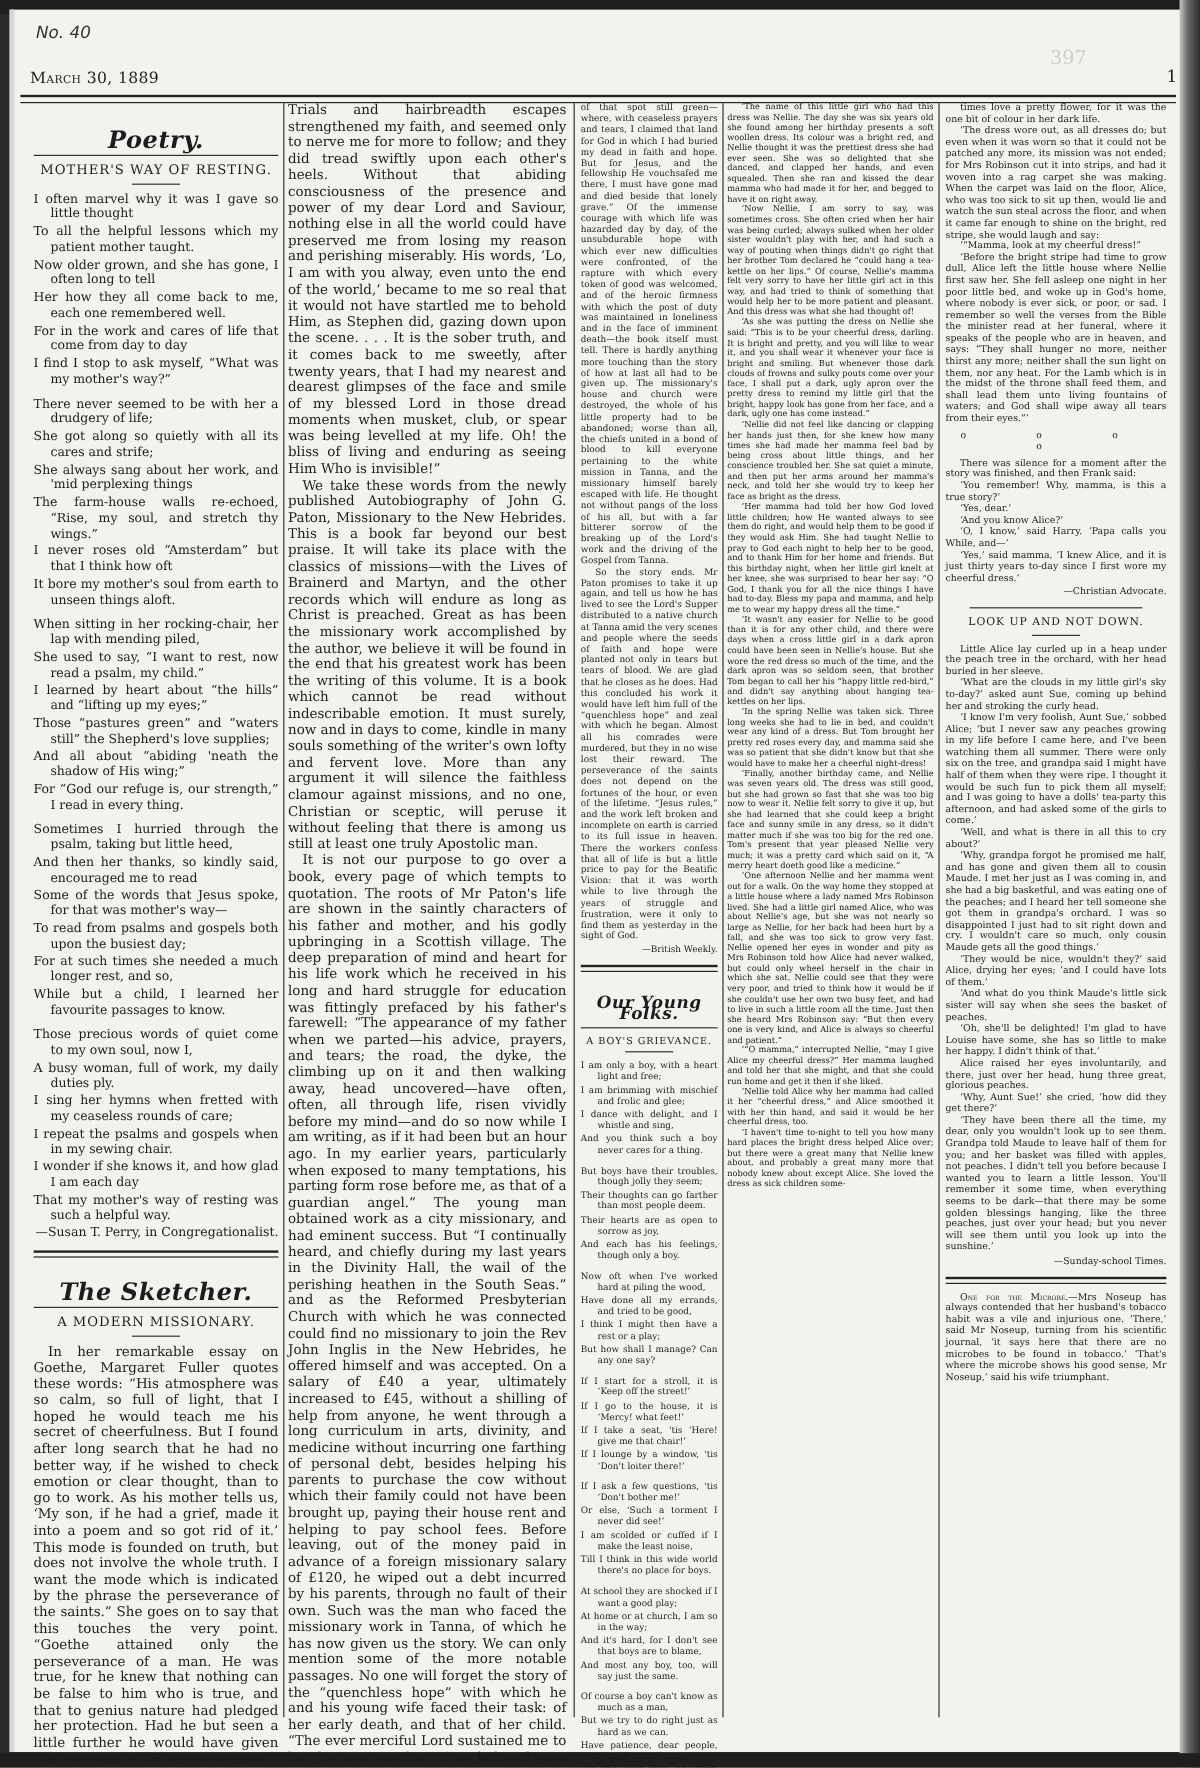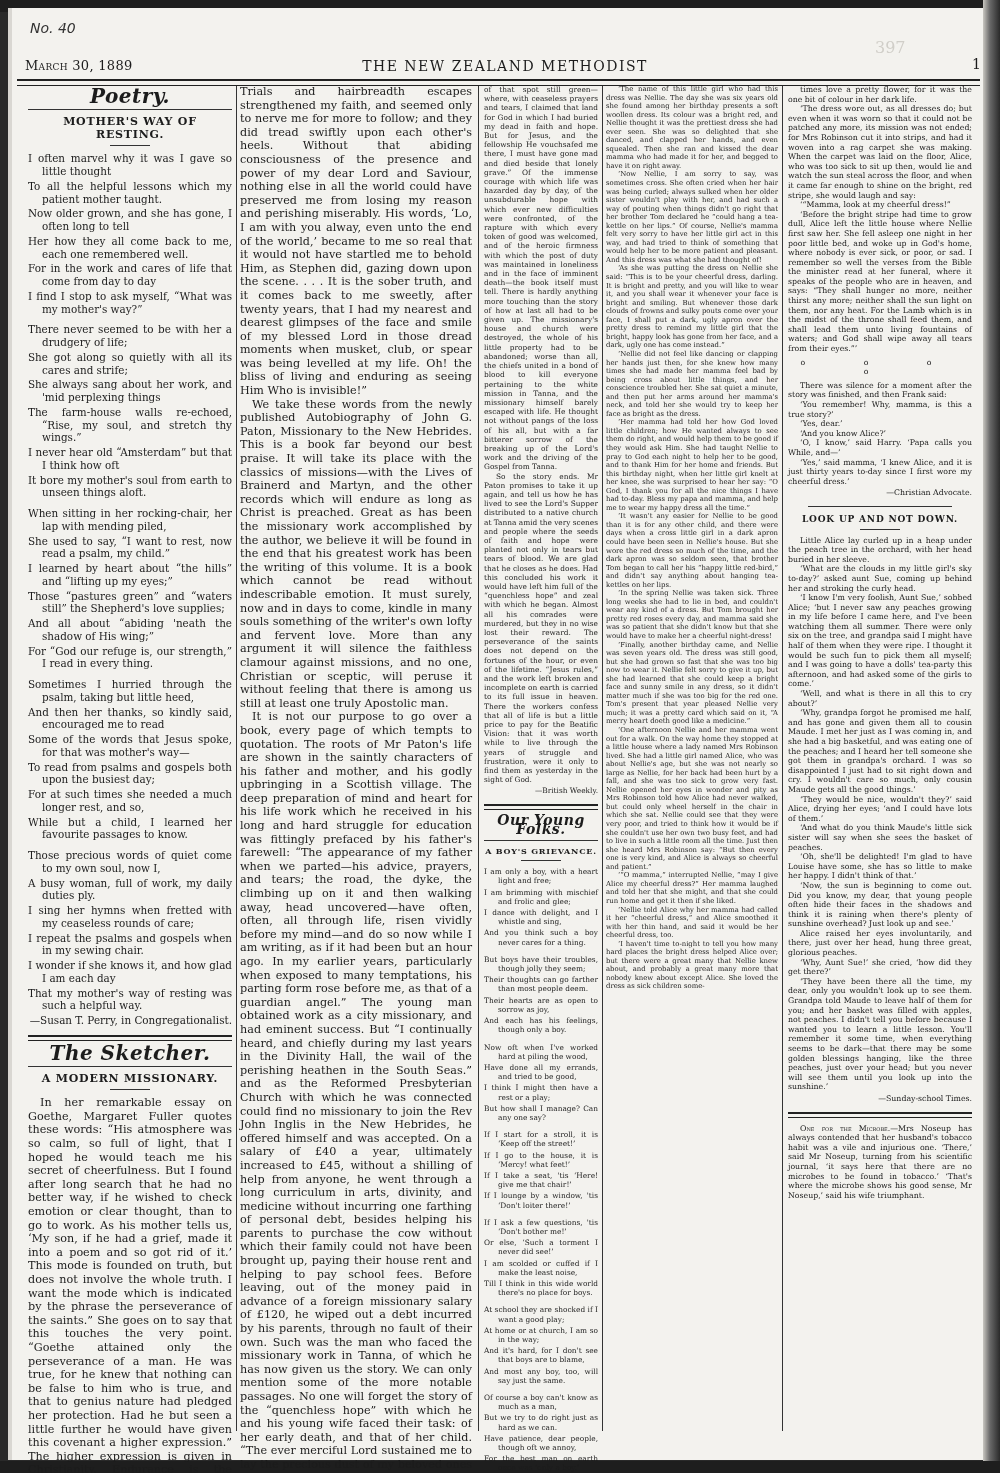--- a/index.html
+++ b/index.html
@@ -12,23 +12,23 @@
   .pagestamp{position:absolute;left:875px;top:38px;font-size:16px;color:#d0cec8;}
   .masthead{position:absolute;left:25px;top:54px;width:960px;height:20px;}
   .mh-date{position:absolute;left:0;top:4px;font-size:13px;font-variant:small-caps;letter-spacing:0.3px;}
   .mh-title{position:absolute;left:0;width:100%;top:4px;text-align:center;font-size:14px;letter-spacing:1.5px;}
   .mh-page{position:absolute;right:4px;top:2px;font-size:14px;}
   .rule-double{position:absolute;left:17px;top:79px;width:963px;height:4px;border-top:2px solid #222;border-bottom:1px solid #222;}
   .col{position:absolute;top:85px;font-size:10.4px;line-height:12.75px;text-align:justify;}
   .c1{left:28px;width:204px;top:88px;}
   .c2{left:240px;width:234px;}
   .vline{position:absolute;width:1px;background:#333;}
-  .sect-head{font-family:"DejaVu Serif",serif;font-weight:bold;font-size:20px;text-align:center;margin:2px 0 6px;letter-spacing:0.5px;}
+  .sect-head{font-family:"DejaVu Serif",serif;font-weight:bold;font-size:20px;text-align:center;margin:22px 0 6px;letter-spacing:0.5px;}
   .blackletter{font-family:"DejaVu Serif",serif;font-weight:bold;font-style:italic;}
-  .art-title{text-align:center;font-size:11px;letter-spacing:0.8px;margin:6px 0 4px;font-weight:bold;}
+  .art-title{text-align:center;font-size:11px;letter-spacing:0.8px;margin:6px 0 4px;}
   .shortrule{width:40px;height:1px;background:#333;margin:3px auto 6px;}
   .hr{height:1px;background:#333;margin:6px 0;}
   .hrthick{height:3px;border-top:2px solid #222;border-bottom:1px solid #222;margin:8px 0 6px;}
   .poem p{margin:0 0 2px 14px;text-indent:-14px;text-align:justify;}
   .poem .gap{height:6px;}
   .attrib{text-align:right;margin-top:2px;}
   p{margin:0;}
   .para{text-indent:12px;}
   .sc{font-variant:small-caps;}
   .dots{text-align:center;letter-spacing:28px;margin:4px 0;}
@@ -39,21 +39,20 @@
 <div class="topbar"></div>
 <div class="page"></div>
 <div class="rightedge"></div>
 <div class="bottombar"></div>
 
 <div class="handnum">No. 40</div>
 <div class="pagestamp">397</div>
 
 <div class="masthead">
   <span class="mh-date">March 30, 1889</span>
-  <span class="mh-title">THE NEW ZEALAND METHODIST</span>
   <span class="mh-page">1</span>
 </div>
 <div class="rule-double"></div>
 
 <div class="vline" style="left:236px;top:86px;height:1345px;"></div>
 <div class="vline" style="left:478px;top:86px;height:1345px;"></div>
 <div class="vline" style="left:602px;top:86px;height:1345px;"></div>
 <div class="vline" style="left:782px;top:86px;height:1345px;"></div>
 
 <div class="col c1">
@@ -66,21 +65,21 @@
       <p>To all the helpful lessons which my patient mother taught.</p>
       <p>Now older grown, and she has gone, I often long to tell</p>
       <p>Her how they all come back to me, each one remembered well.</p>
       <p>For in the work and cares of life that come from day to day</p>
       <p>I find I stop to ask myself, “What was my mother's way?”</p>
       <div class="gap"></div>
       <p>There never seemed to be with her a drudgery of life;</p>
       <p>She got along so quietly with all its cares and strife;</p>
       <p>She always sang about her work, and 'mid perplexing things</p>
       <p>The farm-house walls re-echoed, “Rise, my soul, and stretch thy wings.”</p>
-      <p>I never hear old “Amsterdam” but that I think how oft</p>
+      <p>I never roses old “Amsterdam” but that I think how oft</p>
       <p>It bore my mother's soul from earth to unseen things aloft.</p>
       <div class="gap"></div>
       <p>When sitting in her rocking-chair, her lap with mending piled,</p>
       <p>She used to say, “I want to rest, now read a psalm, my child.”</p>
       <p>I learned by heart about “the hills” and “lifting up my eyes;”</p>
       <p>Those “pastures green” and “waters still” the Shepherd's love supplies;</p>
       <p>And all about “abiding 'neath the shadow of His wing;”</p>
       <p>For “God our refuge is, our strength,” I read in every thing.</p>
       <div class="gap"></div>
       <p>Sometimes I hurried through the psalm, taking but little heed,</p>
@@ -197,21 +196,20 @@
   <div class="shortrule"></div>
   <div id="col5-lookup">
       <p class="para">Little Alice lay curled up in a heap under the peach tree in the orchard, with her head buried in her sleeve.</p>
       <p class="para">‘What are the clouds in my little girl's sky to-day?’ asked aunt Sue, coming up behind her and stroking the curly head.</p>
       <p class="para">‘I know I'm very foolish, Aunt Sue,’ sobbed Alice; ‘but I never saw any peaches growing in my life before I came here, and I've been watching them all summer. There were only six on the tree, and grandpa said I might have half of them when they were ripe. I thought it would be such fun to pick them all myself; and I was going to have a dolls' tea-party this afternoon, and had asked some of the girls to come.’</p>
       <p class="para">‘Well, and what is there in all this to cry about?’</p>
       <p class="para">‘Why, grandpa forgot he promised me half, and has gone and given them all to cousin Maude. I met her just as I was coming in, and she had a big basketful, and was eating one of the peaches; and I heard her tell someone she got them in grandpa's orchard. I was so disappointed I just had to sit right down and cry. I wouldn't care so much, only cousin Maude gets all the good things.’</p>
       <p class="para">‘They would be nice, wouldn't they?’ said Alice, drying her eyes; ‘and I could have lots of them.’</p>
       <p class="para">‘And what do you think Maude's little sick sister will say when she sees the basket of peaches.</p>
       <p class="para">‘Oh, she'll be delighted! I'm glad to have Louise have some, she has so little to make her happy. I didn't think of that.’</p>
-      <p class="para">‘Now, the sun is beginning to come out. Did you know, my dear, that young people often hide their faces in the shadows and think it is raining when there's plenty of sunshine overhead? Just look up and see.’</p>
       <p class="para">Alice raised her eyes involuntarily, and there, just over her head, hung three great, glorious peaches.</p>
       <p class="para">‘Why, Aunt Sue!’ she cried, ‘how did they get there?’</p>
       <p class="para">‘They have been there all the time, my dear, only you wouldn't look up to see them. Grandpa told Maude to leave half of them for you; and her basket was filled with apples, not peaches. I didn't tell you before because I wanted you to learn a little lesson. You'll remember it some time, when everything seems to be dark—that there may be some golden blessings hanging, like the three peaches, just over your head; but you never will see them until you look up into the sunshine.’</p>
     </div>
   <p class="attrib">—Sunday-school Times.</p>
   <div class="hrthick"></div>
   <p class="para"><span class="sc">One for the Microbe.</span><span>—Mrs Noseup has always contended that her husband's tobacco habit was a vile and injurious one. ‘There,’ said Mr Noseup, turning from his scientific journal, ‘it says here that there are no microbes to be found in tobacco.’ ‘That's where the microbe shows his good sense, Mr Noseup,’ said his wife triumphant.</span></p>
 </div>
 
 </body></html>

